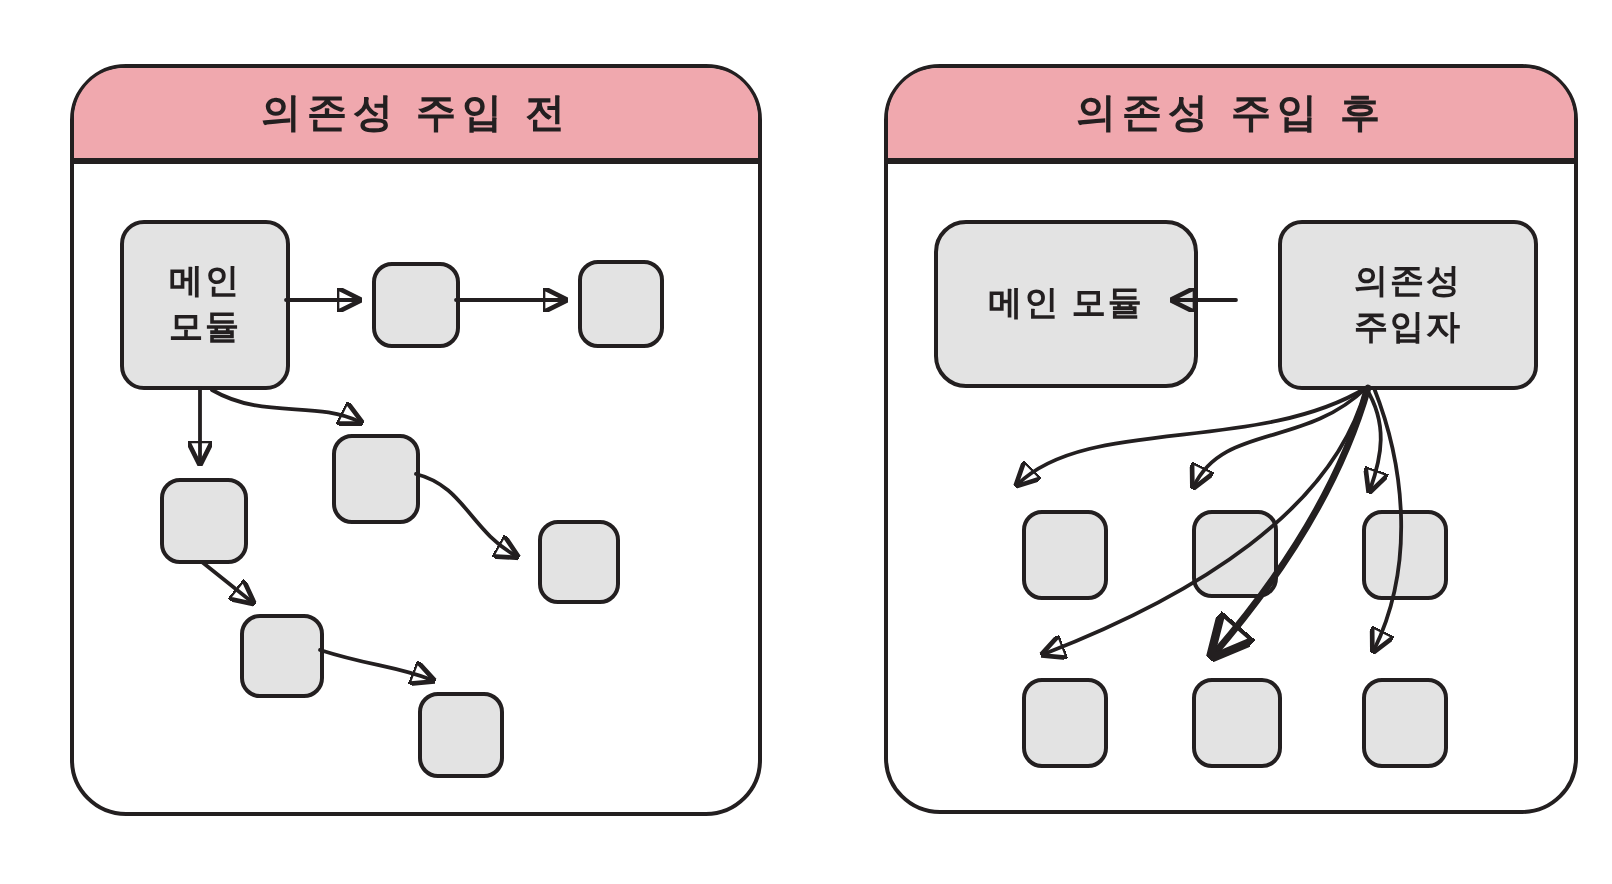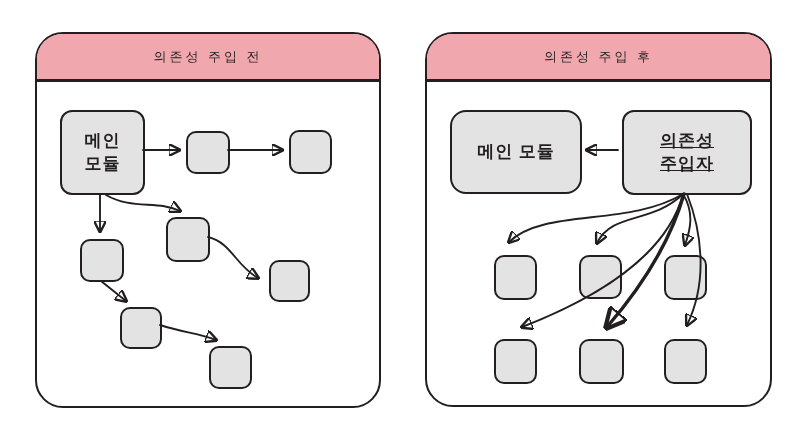--- a/index.html
+++ b/index.html
@@ -25,22 +25,22 @@
   .panel-header {
     position: absolute;
     left: 0; top: 0; right: 0;
     height: 45px;
     background: var(--header_pink, #f0a8ae);
     border-bottom: 3px solid var(--ink, #231f20);
     border-radius: 25px 25px 0 0;
     display: flex;
     align-items: center;
     justify-content: center;
-    font-size: 13px;
-    font-weight: 400;
+    font-size: 20px;
+    font-weight: 700;
     letter-spacing: 3px;
     color: var(--ink, #231f20);
   }
   .node {
     position: absolute;
     background: var(--box_gray, #e3e3e3);
     border: 2px solid var(--ink, #231f20);
     border-radius: 10px;
     box-sizing: border-box;
   }
@@ -89,28 +89,28 @@
 
     <div class="node" style="left:149px; top:97px;  width:44px; height:43px;"></div>
     <div class="node" style="left:252px; top:96px;  width:43px; height:44px;"></div>
     <div class="node" style="left:43px;  top:205px; width:44px; height:43px;"></div>
     <div class="node" style="left:129px; top:183px; width:44px; height:45px;"></div>
     <div class="node" style="left:232px; top:226px; width:41px; height:42px;"></div>
     <div class="node" style="left:83px;  top:273px; width:42px; height:42px;"></div>
     <div class="node" style="left:172px; top:312px; width:43px; height:43px;"></div>
   </section>
 
-  <section class="panel" style="left:425px; top:32px; width:347px; height:375px;">
+  <section class="panel" style="left:442px; top:32px; width:347px; height:375px;">
     <header class="panel-header">의존성 주입 후</header>
 
     <div class="node labeled" style="left:23px; top:76px; width:132px; height:84px;border-radius:16px;">
       <span>메인 모듈</span>
     </div>
 
-    <div class="node labeled" style="left:195px; top:76px; width:130px; height:85px;text-decoration:underline;">
+    <div class="node labeled" style="left:195px; top:76px; width:130px; height:85px;">
       <span>의존성</span>
       <span>주입자</span>
     </div>
 
     <div class="node" style="left:67px;  top:221px; width:43px; height:45px;"></div>
     <div class="node" style="left:152px; top:221px; width:43px; height:44px;"></div>
     <div class="node" style="left:237px; top:221px; width:43px; height:45px;"></div>
     <div class="node" style="left:67px;  top:305px; width:43px; height:45px;"></div>
     <div class="node" style="left:152px; top:305px; width:45px; height:45px;"></div>
     <div class="node" style="left:237px; top:305px; width:43px; height:45px;"></div>

